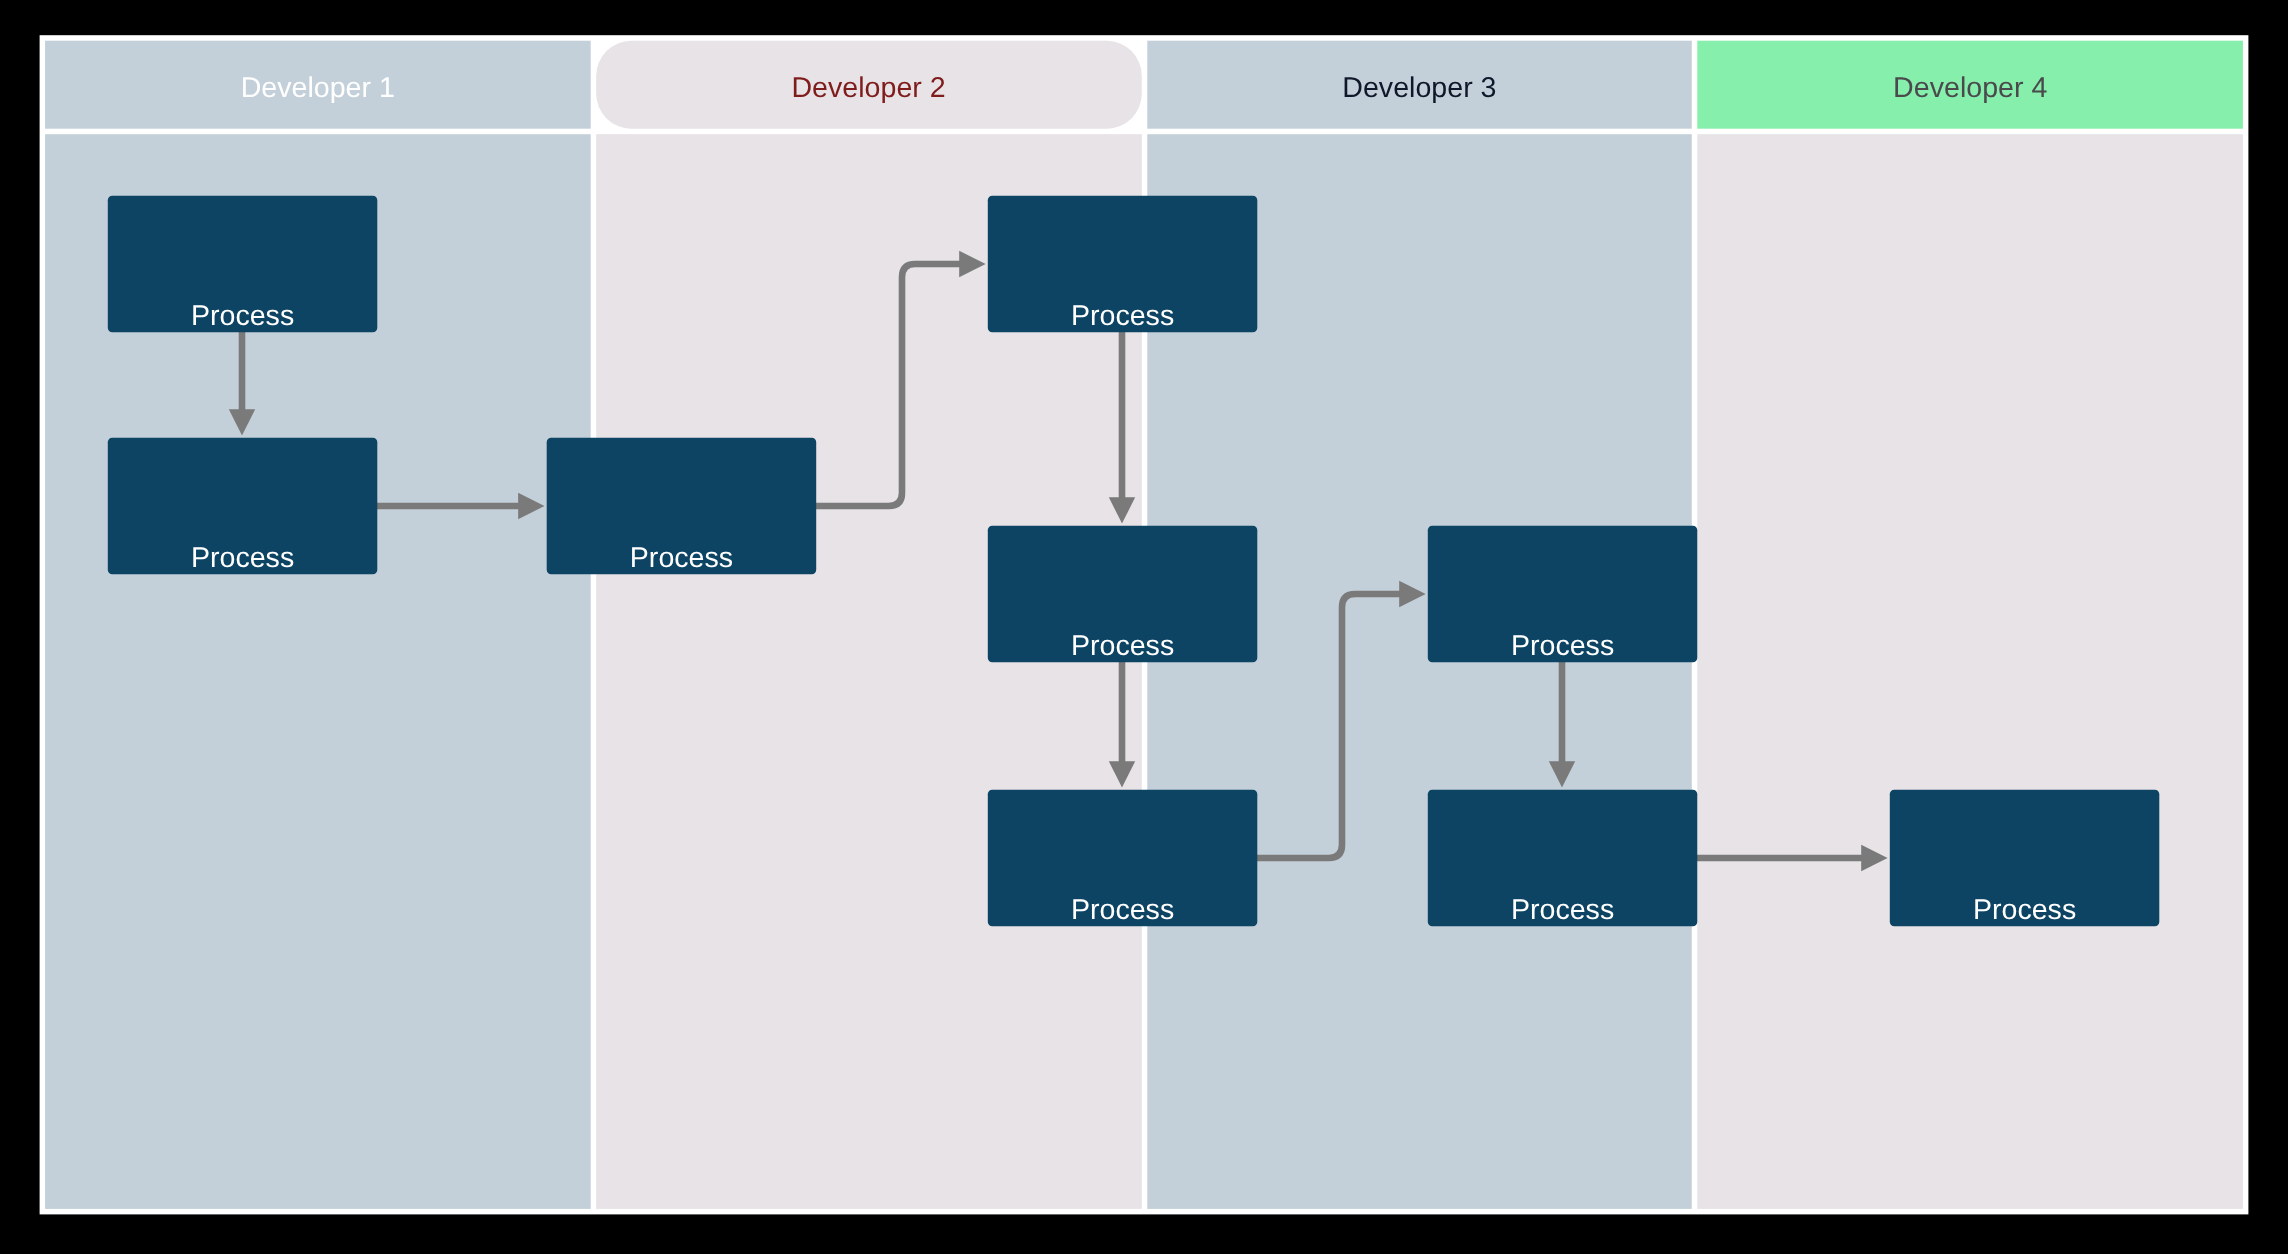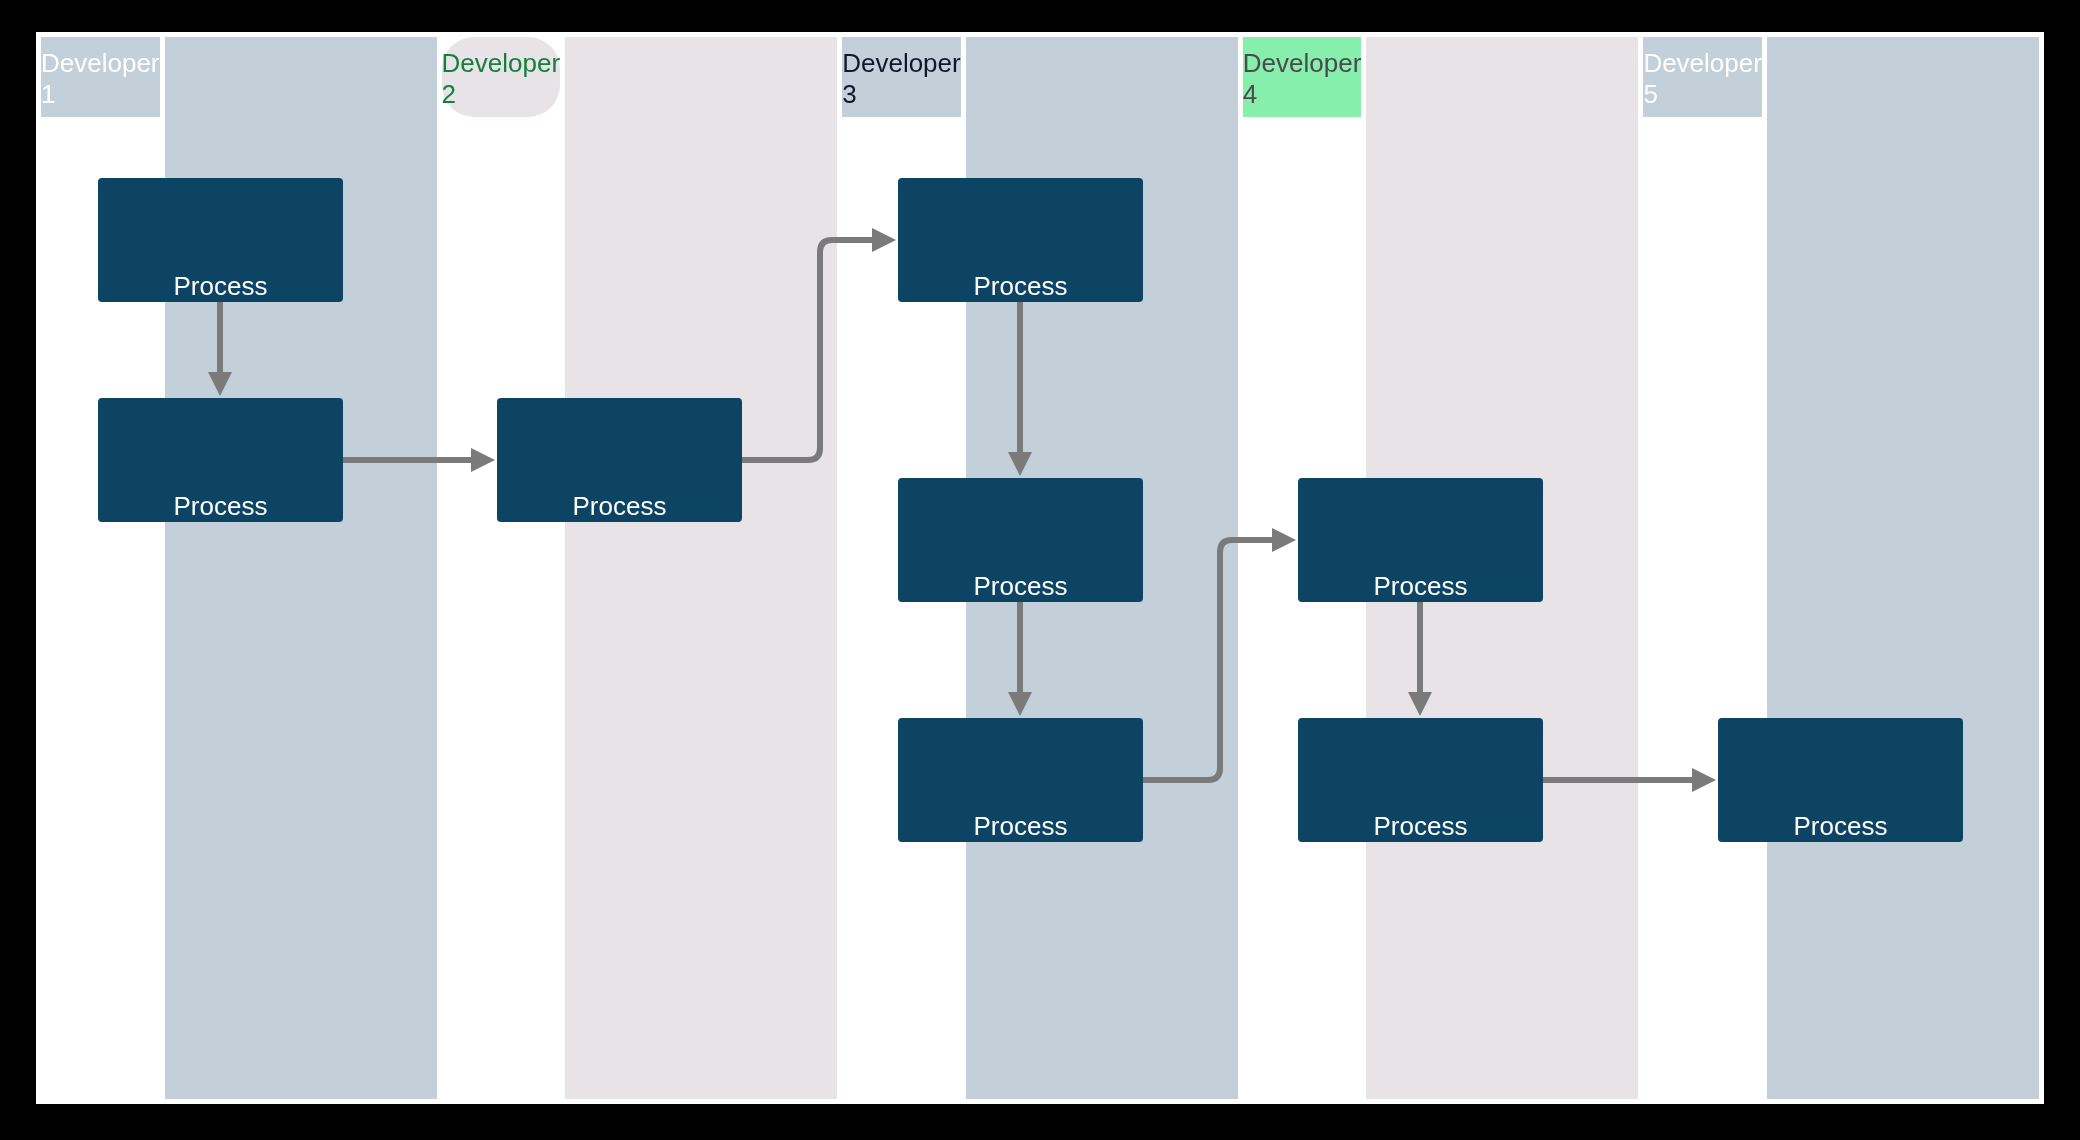--- a/index.html
+++ b/index.html
@@ -19,21 +19,21 @@
     padding: 5px;
   }
   #lanes {
     display: flex;
     gap: 5px;
     width: 100%; height: 100%;
   }
   .lane {
     flex: 1 1 0;
     display: flex;
-    flex-direction: row;
+    flex-direction: column;
     gap: 5px;
     min-width: 0;
   }
   .lane-header {
     height: 80px;
     flex: 0 0 80px;
     display: flex;
     align-items: center;
     justify-content: center;
     font-size: 26px;
@@ -73,42 +73,36 @@
 
 <div id="frame">
   <div id="lanes">
       <div class="lane">
         <div class="lane-header" style="background: rgb(195, 208, 217); color: rgb(255, 255, 255);">
           <span>Developer 1</span>
         </div>
         <div class="lane-body" style="background: rgb(195, 208, 217);"></div>
       </div>
       <div class="lane">
-        <div class="lane-header" style="background: rgb(231, 227, 231); color: #15803d; border-radius: 32px;">
+        <div class="lane-header" style="background: rgb(231, 227, 231); color: #7f1d1d; border-radius: 32px;">
           <span>Developer 2</span>
         </div>
         <div class="lane-body" style="background: rgb(231, 227, 231);"></div>
       </div>
       <div class="lane">
         <div class="lane-header" style="background: rgb(195, 208, 217); color: #0f172a;">
           <span>Developer 3</span>
         </div>
         <div class="lane-body" style="background: rgb(195, 208, 217);"></div>
       </div>
       <div class="lane">
         <div class="lane-header" style="background: #86efac; color: rgb(74, 74, 77);">
           <span>Developer 4</span>
         </div>
         <div class="lane-body" style="background: rgb(231, 227, 231);"></div>
-      </div>
-      <div class="lane">
-        <div class="lane-header" style="background: rgb(195, 208, 217); color: rgb(255, 255, 255);">
-          <span>Developer 5</span>
-        </div>
-        <div class="lane-body" style="background: rgb(195, 208, 217);"></div>
       </div>
     </div>
 </div>
 
 <svg id="connector-layer" viewBox="0 0 2080 1140" xmlns="http://www.w3.org/2000/svg">
     <defs>
       <marker id="arrowhead" markerUnits="userSpaceOnUse" markerWidth="28" markerHeight="30" refX="0" refY="15" orient="auto">
         <path d="M0,3 L24,15 L0,27 Z" fill="#7a7a7a"></path>
       </marker>
     </defs>

